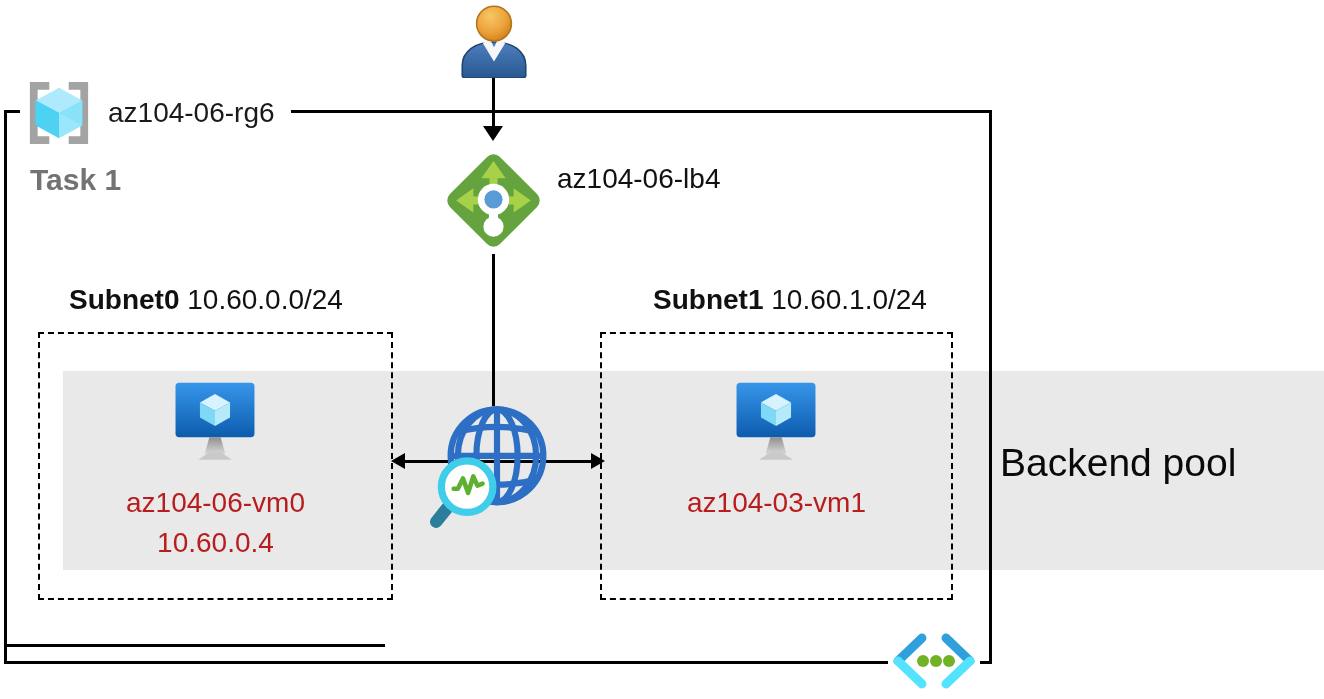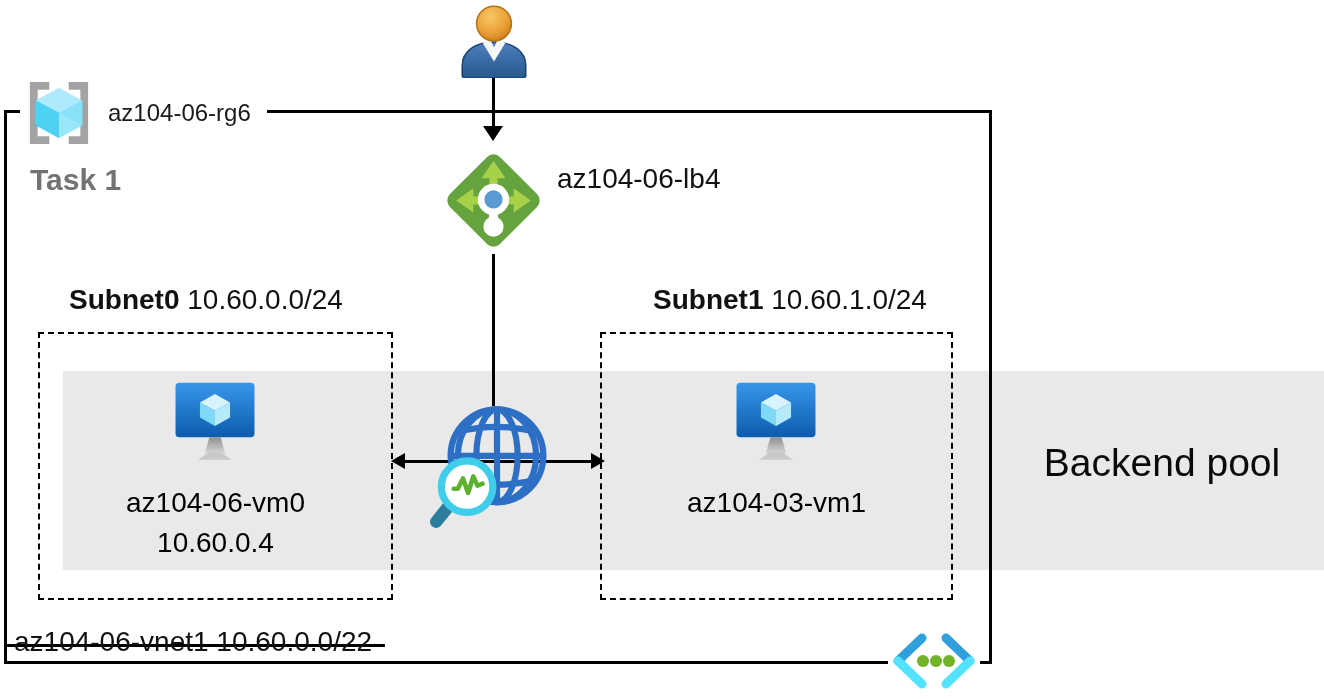--- a/index.html
+++ b/index.html
@@ -1,37 +1,37 @@
 <!DOCTYPE html>
 <html><head>
 <meta charset="utf-8">
 <style>
   html,body{margin:0;padding:0;background:#fff;}
   body{font-family:"Liberation Sans",sans-serif;color:#111;}
   #stage{position:relative;width:1324px;height:699px;background:#fff;overflow:hidden;}
   .abs{position:absolute;}
   
   .band{left:63px;top:371px;width:1261px;height:199px;background:#e9e9e9;}
-  .backend-label{left:1000px;top:441px;width:324px;text-align:center;font-size:39px;color:#0a0a0a;}
+  .backend-label{left:1000px;top:441px;width:324px;text-align:left;font-size:39px;color:#0a0a0a;}
   
   .rg-box{left:4px;top:110px;width:988px;height:554px;border:3px solid #000;box-sizing:border-box;background:transparent;}
   .rg-chip{left:20px;top:80px;height:66px;background:#fff;display:flex;align-items:center;gap:10px;padding-right:16px;}
-  .rg-name{font-size:24px;color:#1a1a1a;white-space:nowrap;}
+  .rg-name{font-size:28px;color:#1a1a1a;white-space:nowrap;}
   .task{font-size:30px;font-weight:bold;color:#737373;}
   .task1{left:30px;top:163px;}
   .task2{left:430px;top:536px;width:134px;text-align:center;}
   
   .snet-box{border:2px dashed #000;box-sizing:border-box;}
   .snet0{left:38px;top:332px;width:355px;height:268px;}
   .snet1{left:600px;top:332px;width:353px;height:268px;}
   .snet-label{font-size:28px;white-space:nowrap;}
   .snet-label b{font-weight:bold;}
   .snet-label0{left:55px;top:284px;margin-left:14px;}
   .snet-label1{left:620px;top:284px;margin-left:33px;}
-  .vm-text{text-align:center;font-size:28px;line-height:40px;color:#000000;}
+  .vm-text{text-align:center;font-size:28px;line-height:40px;color:#b91c1c;}
   .vm-text0{left:38px;top:483px;width:355px;}
   .vm-text1{left:600px;top:483px;width:353px;}
   
   .vline{width:3px;background:#000;}
   .hline{height:3px;background:#000;}
   .user-line{left:492px;top:78px;height:50px;}
   .head-down{left:483px;top:126px;width:0;height:0;border-left:10px solid transparent;border-right:10px solid transparent;border-top:15px solid #000;}
   .lb-stem{left:492px;top:254px;height:152px;}
   .h-arrow{left:403px;top:460px;width:190px;}
   .head-left{left:391px;top:453px;width:0;height:0;border-top:8px solid transparent;border-bottom:8px solid transparent;border-right:14px solid #000;}
@@ -168,21 +168,20 @@
       <path d="M26.3,35 Q65,25 103.7,35"></path>
       <path d="M26.3,81 Q65,91 103.7,81"></path>
     </g>
     <line x1="18" y1="107" x2="6" y2="122" stroke="#2b7d9c" stroke-width="12" stroke-linecap="round"></line>
     <circle cx="36" cy="88" r="25" fill="#fff" stroke="#3fcdea" stroke-width="7"></circle>
     <polyline points="23,90 27,90 32,80 37,94 42,78 46,87 51,85" fill="none" stroke="#5fb030" stroke-width="4.5" stroke-linecap="round" stroke-linejoin="round"></polyline>
   </svg>
 
 
   <div class="abs strike z2"></div>
-  <div class="abs vnet-label">az104-06-vnet1 10.60.0.0/22</div>
 
   <svg class="abs z4" style="left:886px;top:628px;" width="96" height="66" viewBox="0 0 96 66">
     <rect x="2" y="4" width="92" height="58" rx="6" fill="#fff"></rect>
     <line x1="36" y1="10" x2="12" y2="33" stroke="#2fa0dc" stroke-width="9" stroke-linecap="round"></line>
     <line x1="12" y1="33" x2="36" y2="56" stroke="#54e3ff" stroke-width="9" stroke-linecap="round"></line>
     <line x1="60" y1="10" x2="84" y2="33" stroke="#2fa0dc" stroke-width="9" stroke-linecap="round"></line>
     <line x1="84" y1="33" x2="60" y2="56" stroke="#54e3ff" stroke-width="9" stroke-linecap="round"></line>
     <circle cx="37" cy="33" r="6" fill="#72b226"></circle>
     <circle cx="50" cy="33" r="6" fill="#72b226"></circle>
     <circle cx="63" cy="33" r="6" fill="#72b226"></circle>

